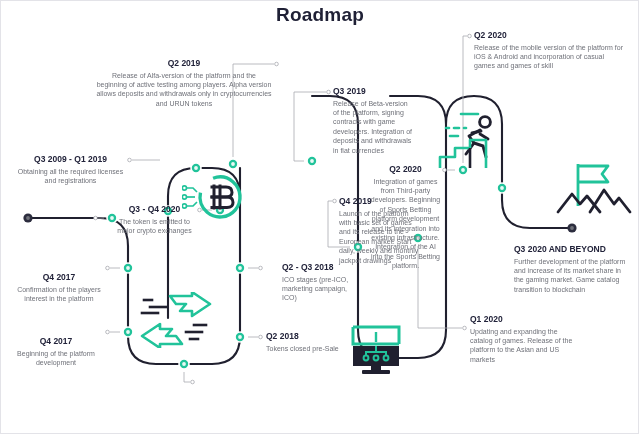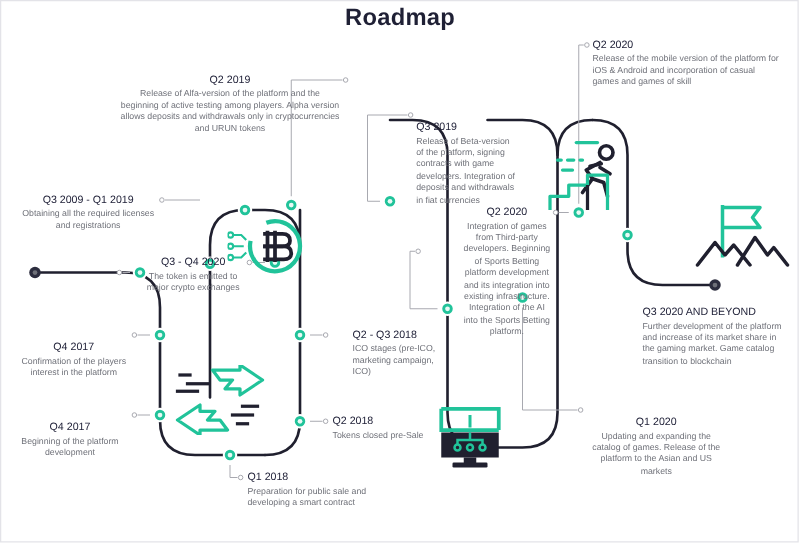--- a/index.html
+++ b/index.html
@@ -14,21 +14,21 @@
   #board{position:relative;width:640px;height:435px;}
   #track{position:absolute;left:0;top:0;width:640px;height:435px;}
   .title{
     position:absolute;width:100%;top:4px;left:0;
     text-align:center;
     font-size:19px;font-weight:bold;letter-spacing:.2px;
     color:#1f2035;
   }
   .node{position:absolute;}
   .node .hd{
-    font-size:8.5px;font-weight:normal;color:#22233a;
+    font-size:8.5px;font-weight:bold;color:#22233a;
     line-height:11px;white-space:nowrap;
   }
   .node .bd{
     font-size:7px;color:#6f7179;line-height:9.4px;
     margin-top:1.5px;
   }
   .node.r{text-align:center;}
   .node.l{text-align:left;}
   .ic{position:absolute;}
   .border-frame{
@@ -250,24 +250,20 @@
   <div class="node r" style="left:12px;top:272px;width:94px;">
     <div class="hd">Q4 2017</div>
     <div class="bd">Confirmation of the players interest in the platform</div>
   </div>
 
   <div class="node r" style="left:6px;top:336px;width:100px;">
     <div class="hd">Q4 2017</div>
     <div class="bd">Beginning of the platform development</div>
   </div>
 
-  <div class="node l" style="left:198px;top:376px;width:104px;">
-    <div class="hd">Q1 2018</div>
-    <div class="bd">Preparation for public sale and developing a smart contract</div>
-  </div>
 
   <div class="node l" style="left:266px;top:331px;width:104px;">
     <div class="hd">Q2 2018</div>
     <div class="bd">Tokens closed pre-Sale</div>
   </div>
 
   <div class="node l" style="left:282px;top:262px;width:78px;">
     <div class="hd">Q2 - Q3 2018</div>
     <div class="bd">ICO stages (pre-ICO, marketing campaign, ICO)</div>
   </div>
@@ -280,37 +276,41 @@
   <div class="node r" style="left:14px;top:154px;width:113px;">
     <div class="hd">Q3 2009 - Q1 2019</div>
     <div class="bd">Obtaining all the required licenses and registrations</div>
   </div>
 
   <div class="node r" style="left:96px;top:58px;width:176px;">
     <div class="hd">Q2 2019</div>
     <div class="bd">Release of Alfa-version of the platform and the beginning of active testing among players. Alpha version allows deposits and withdrawals only in cryptocurrencies and URUN tokens</div>
   </div>
 
-  <div class="node l" style="left:333px;top:96px;width:82px;">
+  <div class="node l" style="left:333px;top:86px;width:82px;">
     <div class="hd">Q3 2019</div>
     <div class="bd">Release of Beta-version of the platform, signing contracts with game developers. Integration of deposits and withdrawals in fiat currencies</div>
   </div>
 
+  <div class="node l" style="left:339px;top:196px;width:82px;">
+    <div class="hd">Q4 2019</div>
+    <div class="bd">Launch of the platform with basic set of games and its release to the European market. Start daily, weekly and monthly jackpot drawings</div>
+  </div>
 
   <div class="node l" style="left:474px;top:30px;width:150px;">
     <div class="hd">Q2 2020</div>
     <div class="bd">Release of the mobile version of the platform for iOS &amp; Android and incorporation of casual games and games of skill</div>
   </div>
 
   <div class="node r" style="left:370px;top:164px;width:71px;">
     <div class="hd">Q2 2020</div>
     <div class="bd">Integration of games from Third-party developers. Beginning of Sports Betting platform development and its integration into existing infrastructure. Integration of the AI into the Sports Betting platform.</div>
   </div>
 
-  <div class="node l" style="left:470px;top:332px;width:110px;text-align:center;">
+  <div class="node l" style="left:470px;top:314px;width:110px;">
     <div class="hd">Q1 2020</div>
     <div class="bd">Updating and expanding the catalog of games. Release of the platform to the Asian and US markets</div>
   </div>
 
   <div class="node l" style="left:514px;top:244px;width:115px;">
     <div class="hd">Q3 2020 AND BEYOND</div>
     <div class="bd">Further development of the platform and increase of its market share in the gaming market. Game catalog transition to blockchain</div>
   </div>
 
 </div>

